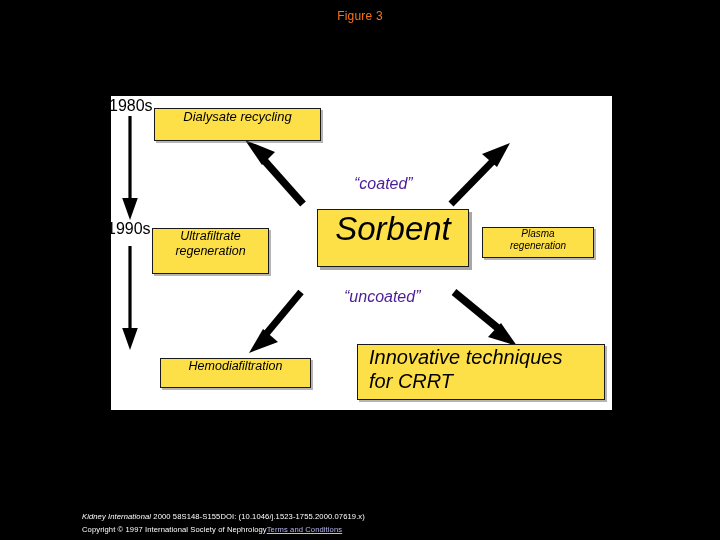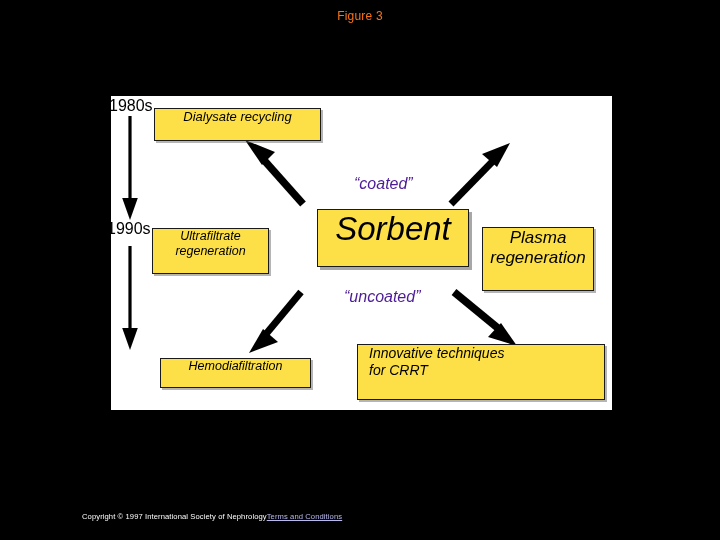--- a/index.html
+++ b/index.html
@@ -77,30 +77,30 @@
   }
   #box-poisoning-treatment {
     left: 327px; top: 12px; width: 172px; height: 32px;
     font-size: 13px;
   }
   #box-ultrafiltrate-regeneration {
     left: 41px; top: 132px; width: 117px; height: 46px;
     font-size: 12.5px;
   }
   #box-plasma-regeneration {
-    left: 371px; top: 131px; width: 112px; height: 64px;
-    font-size: 17px;
+    left: 371px; top: 131px; width: 112px; height: 31px;
+    font-size: 10px;
   }
   #box-hemodiafiltration {
     left: 49px; top: 262px; width: 151px; height: 30px;
     font-size: 12.5px;
   }
   #box-innovative-techniques {
     left: 246px; top: 248px; width: 248px; height: 56px;
-    font-size: 14px;
+    font-size: 20px;
     justify-content: flex-start;
     text-align: left;
     padding-left: 11px;
     line-height: 1.2;
   }
   #box-sorbent {
     left: 190px; top: 113px; width: 152px; height: 58px;
     font-size: 33px;
     border-width: 1.4px;
     box-shadow: 3px 3px 0 0 rgba(80,80,80,0.5);
@@ -222,14 +222,15 @@
   <div class="dbox" id="box-sorbent">
     <span>Sorbent</span>
   </div>
 
   <div class="coat-label" id="label-coated">“coated”</div>
   <div class="coat-label" id="label-uncoated">“uncoated”</div>
 
 </div>
 
 <div id="footer">
+  <div class="cite-line"><span id="footer-journal">Kidney International</span><span> 2000 58S148-S155DOI: (10.1046/j.1523-1755.2000.07619.x)</span></div>
   <div class="cite-line"><span>Copyright © 1997 International Society of Nephrology</span><a href="#" id="terms-link">Terms and Conditions</a></div>
 </div>
 
 </body></html>

